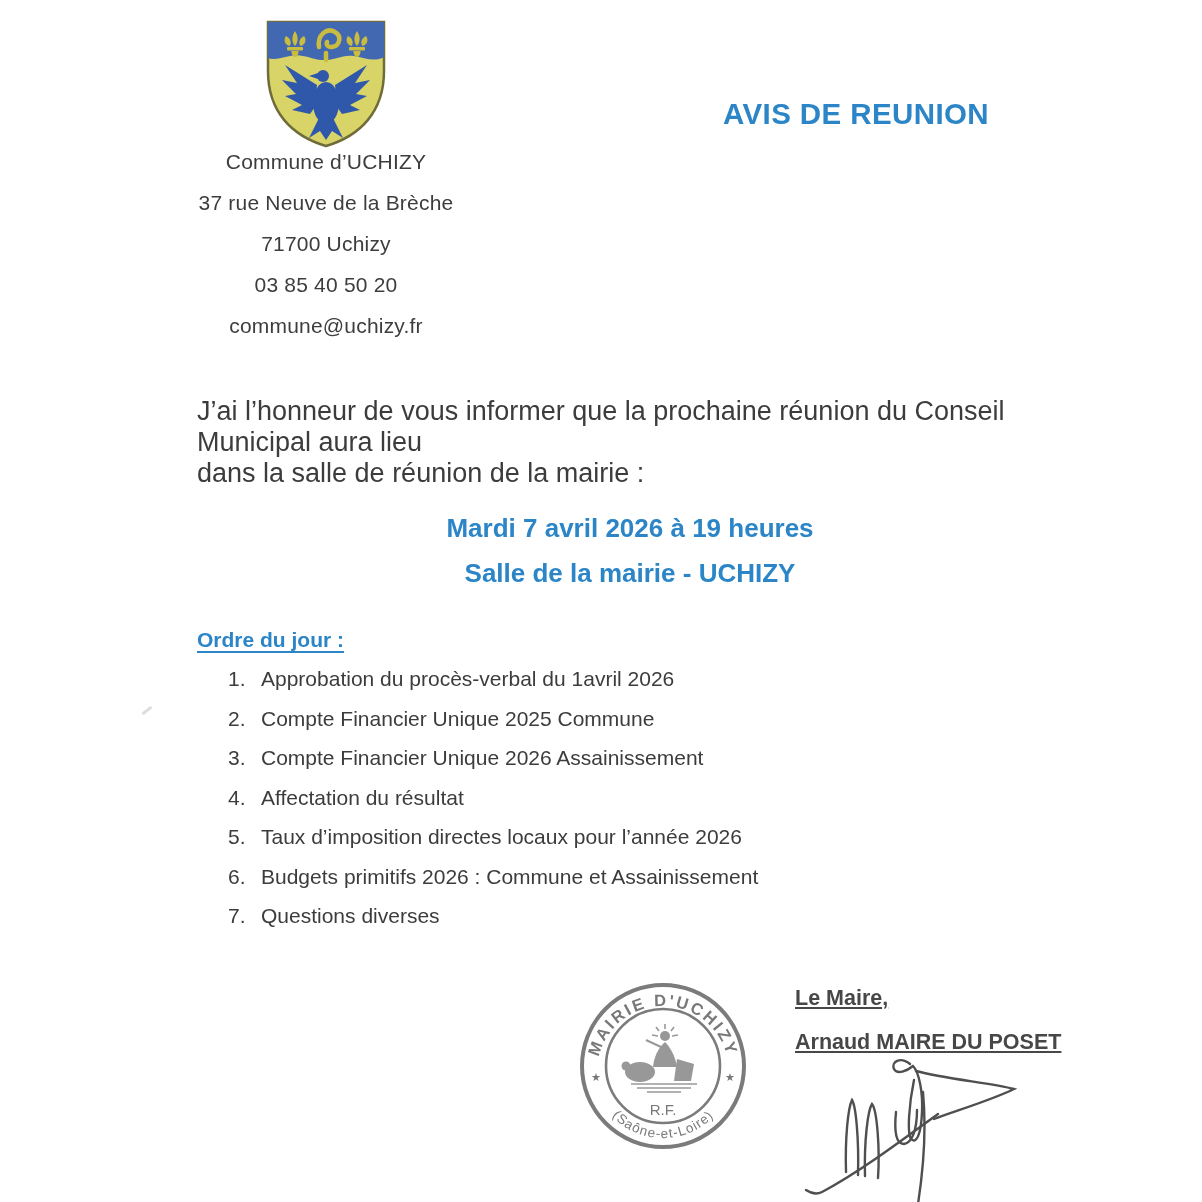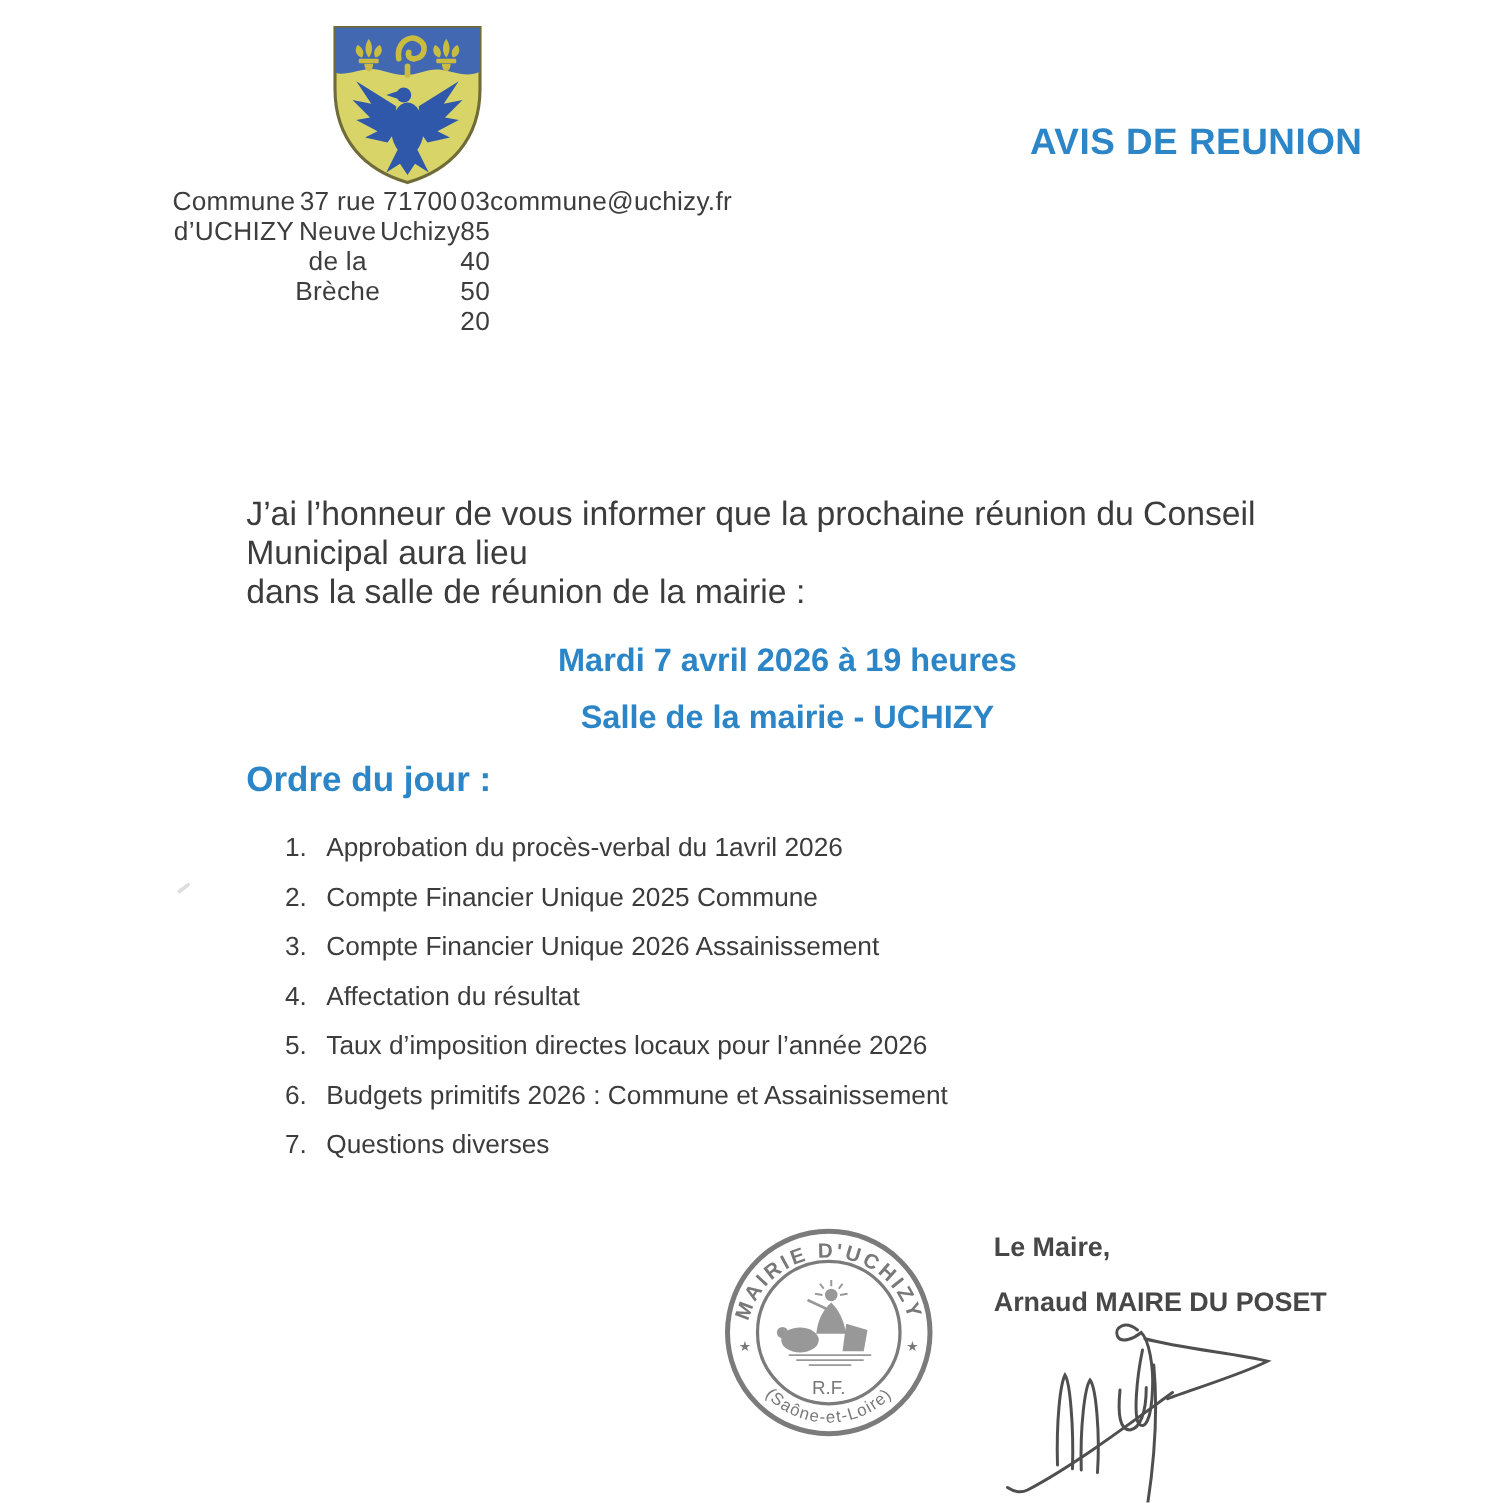--- a/index.html
+++ b/index.html
@@ -17,59 +17,59 @@
   }
   .abs{position:absolute;}
 
   
   .crest{left:259px;top:15px;width:134px;height:138px;}
 
   
   .contact{
     left:138px;top:150px;width:376px;text-align:center;
     font-size:21px;color:#3d3d3d;letter-spacing:.2px;
-    display:flex;flex-direction:row;row-gap:5px;
+    display:flex;flex-direction:column;row-gap:17px;
   }
   .contact div{line-height:24px;}
 
   
   .title-block{
-    left:622px;top:97px;width:468px;text-align:right;
+    left:622px;top:97px;width:468px;text-align:center;
     color:var(--blue);font-weight:bold;font-size:29.5px;letter-spacing:.4px;
     display:flex;flex-direction:column;row-gap:21px;
   }
   .title-block div{line-height:33px;}
 
   
   .intro{left:197px;top:396px;width:890px;font-size:27px;line-height:31px;color:var(--body);}
 
   
   .meeting{
     left:250px;top:514px;width:760px;text-align:center;
     color:var(--blue);font-weight:bold;font-size:26px;
     display:flex;flex-direction:column;row-gap:16px;
   }
   .meeting div{line-height:29px;}
 
   
   .agenda-heading{
-    left:197px;top:608px;font-size:28px;font-weight:bold;color:var(--blue);
-    text-underline-offset:4px;text-decoration-thickness:2px;
+    left:197px;top:628px;font-size:21px;font-weight:bold;color:var(--blue);
+    text-decoration:underline;text-underline-offset:4px;text-decoration-thickness:2px;
   }
   .agenda{left:228px;top:667px;font-size:21px;color:var(--body);}
   .agenda .row{display:flex;margin-bottom:15.5px;line-height:24px;}
   .agenda .num{width:33px;flex:0 0 33px;}
 
   
   .stamp{left:577px;top:980px;width:172px;height:172px;opacity:.92;}
   .signer{
     left:795px;top:986px;font-size:21.5px;font-weight:bold;color:#474747;
     display:flex;flex-direction:column;row-gap:20px;
   }
-  .signer div{line-height:24px;}
+  .signer div{line-height:24px;text-decoration:underline;}
   .sig{left:790px;top:1040px;width:250px;height:165px;}
 
   
   .artifact{
     left:141px;top:709px;width:12px;height:3px;background:#c2c2c2;
     transform:rotate(-38deg);opacity:.55;border-radius:2px;
   }
 
   svg text{font-family:"Liberation Sans", sans-serif;}
 </style>

